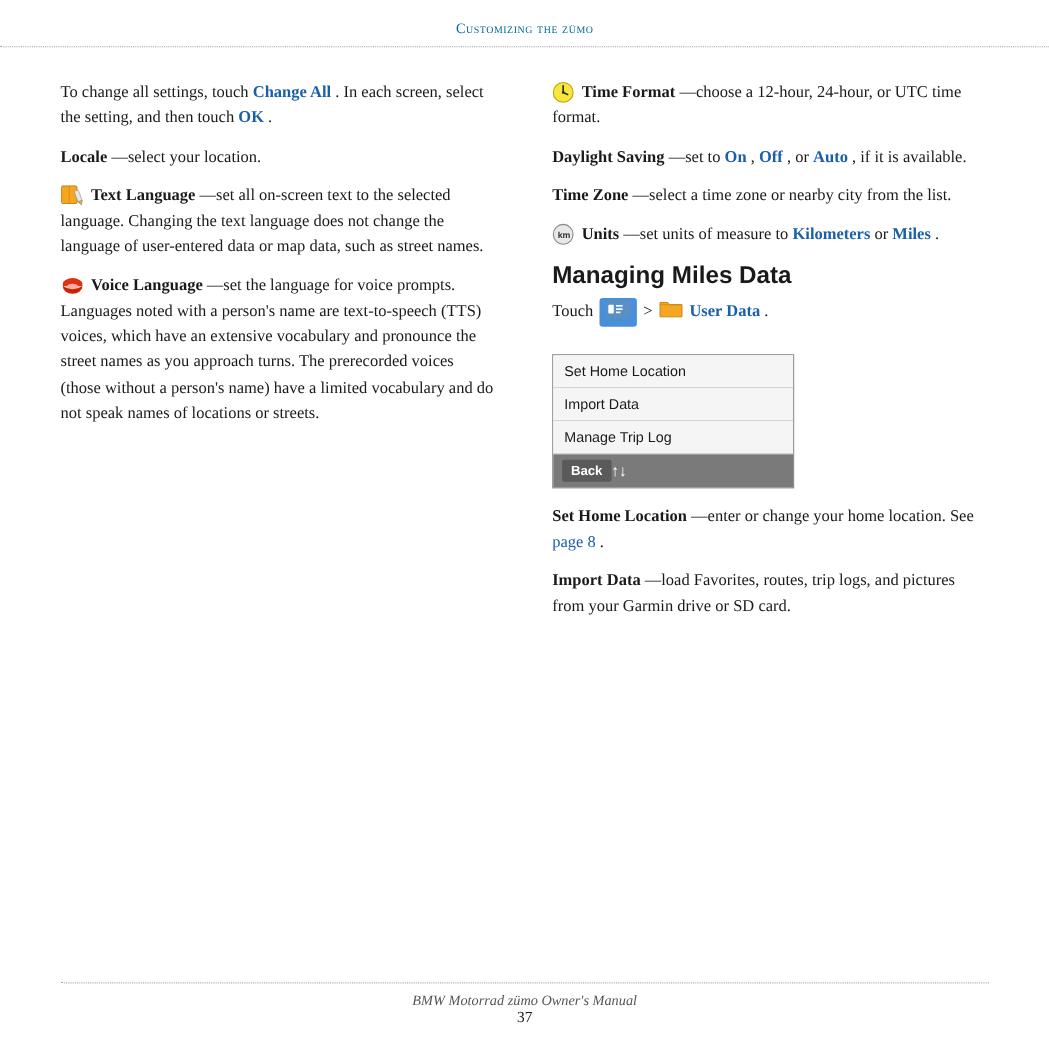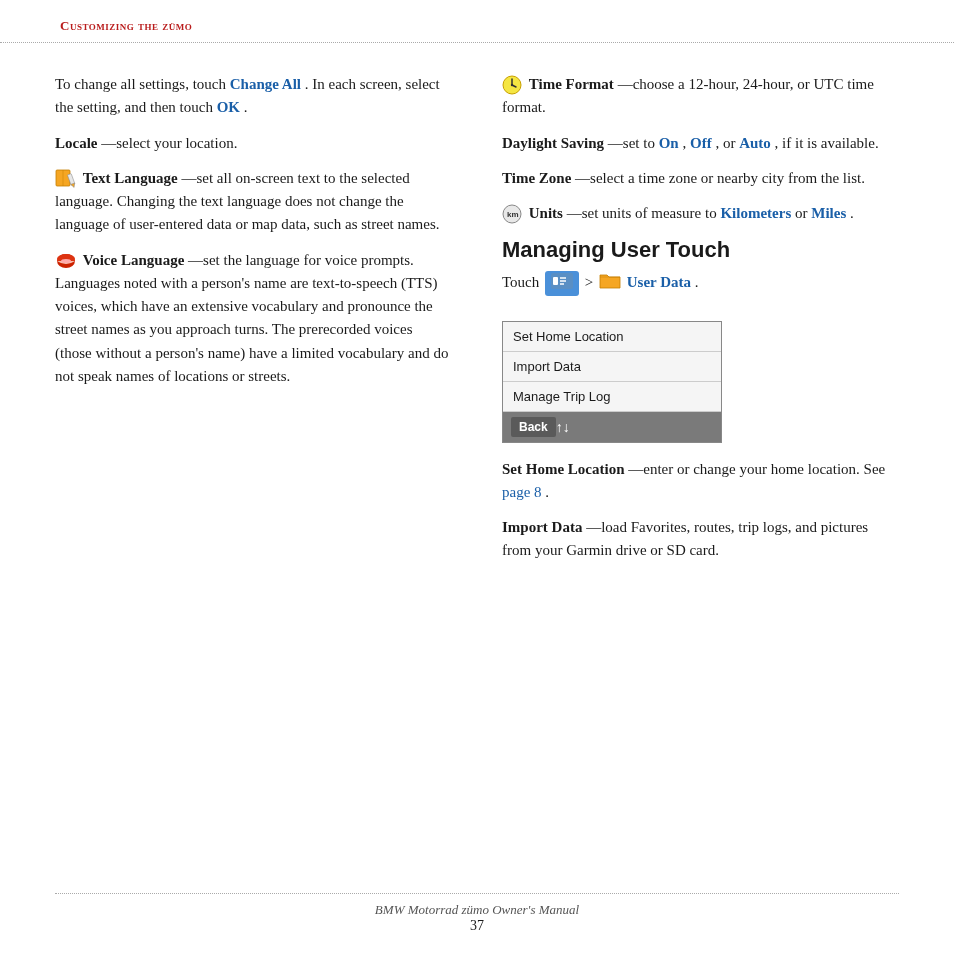--- a/index.html
+++ b/index.html
@@ -17,28 +17,27 @@
 
     .page-container {
       width: 954px;
       height: 954px;
       padding: 0;
       position: relative;
     }
 
     
     .page-header {
-      text-align: left;
+      text-align: center;
       padding: 18px 60px 8px 60px;
       font-size: 13px;
-      color: #b91c1c;
+      color: #0369a1;
       font-variant: small-caps;
       letter-spacing: 0.5px;
       border-bottom: 1px dotted #aaa;
-      font-weight: bold;
     }
 
     
     .content-area {
       display: flex;
       padding: 30px 55px 30px 55px;
       gap: 30px;
       height: calc(954px - 100px);
     }
 
@@ -322,21 +321,21 @@
         </span>
         <span class="bold-term">Units</span>
         <span>—set units of measure to </span>
         <a class="blue-link">Kilometers</a>
         <span> or </span>
         <a class="blue-link">Miles</a>
         <span>.</span>
       </p>
 
       <div>
-        <h2 class="section-heading">Managing User Touch</h2>
+        <h2 class="section-heading">Managing Miles Data</h2>
 
         <p class="touch-instruction">
           <span>Touch</span>
           
           <span class="btn-icon">
             <svg width="22" height="16" viewBox="0 0 22 16">
               <rect width="22" height="16" rx="2" fill="#5a8fc4"></rect>
               <rect x="2" y="4" width="5" height="8" rx="1" fill="#ffffff"></rect>
               <line x1="9" y1="5" x2="15" y2="5" stroke="#ffffff" stroke-width="1.5"></line>
               <line x1="9" y1="8" x2="15" y2="8" stroke="#ffffff" stroke-width="1.5"></line>

